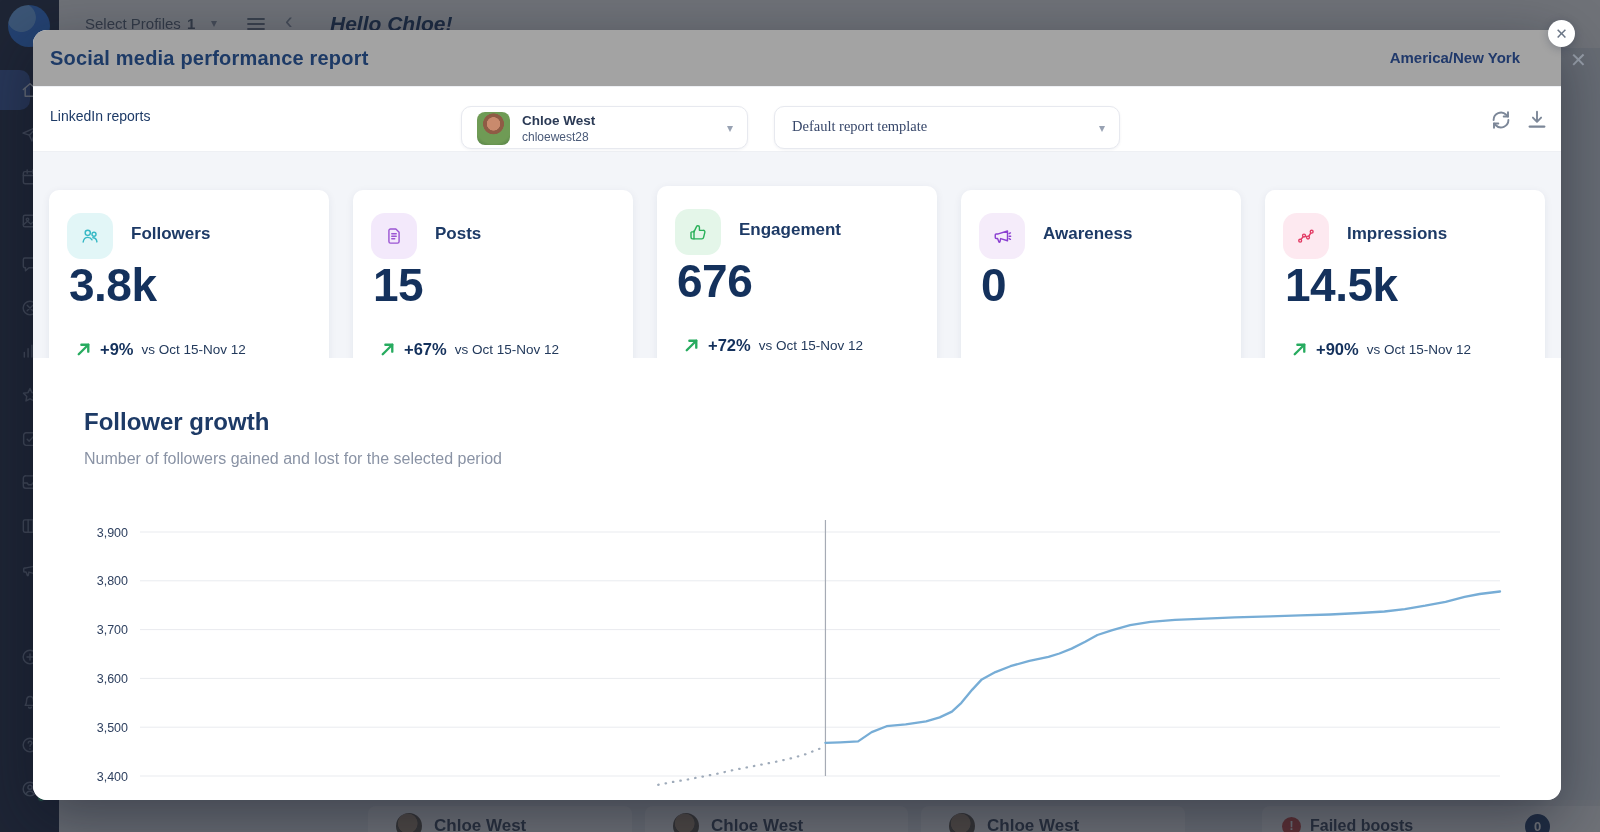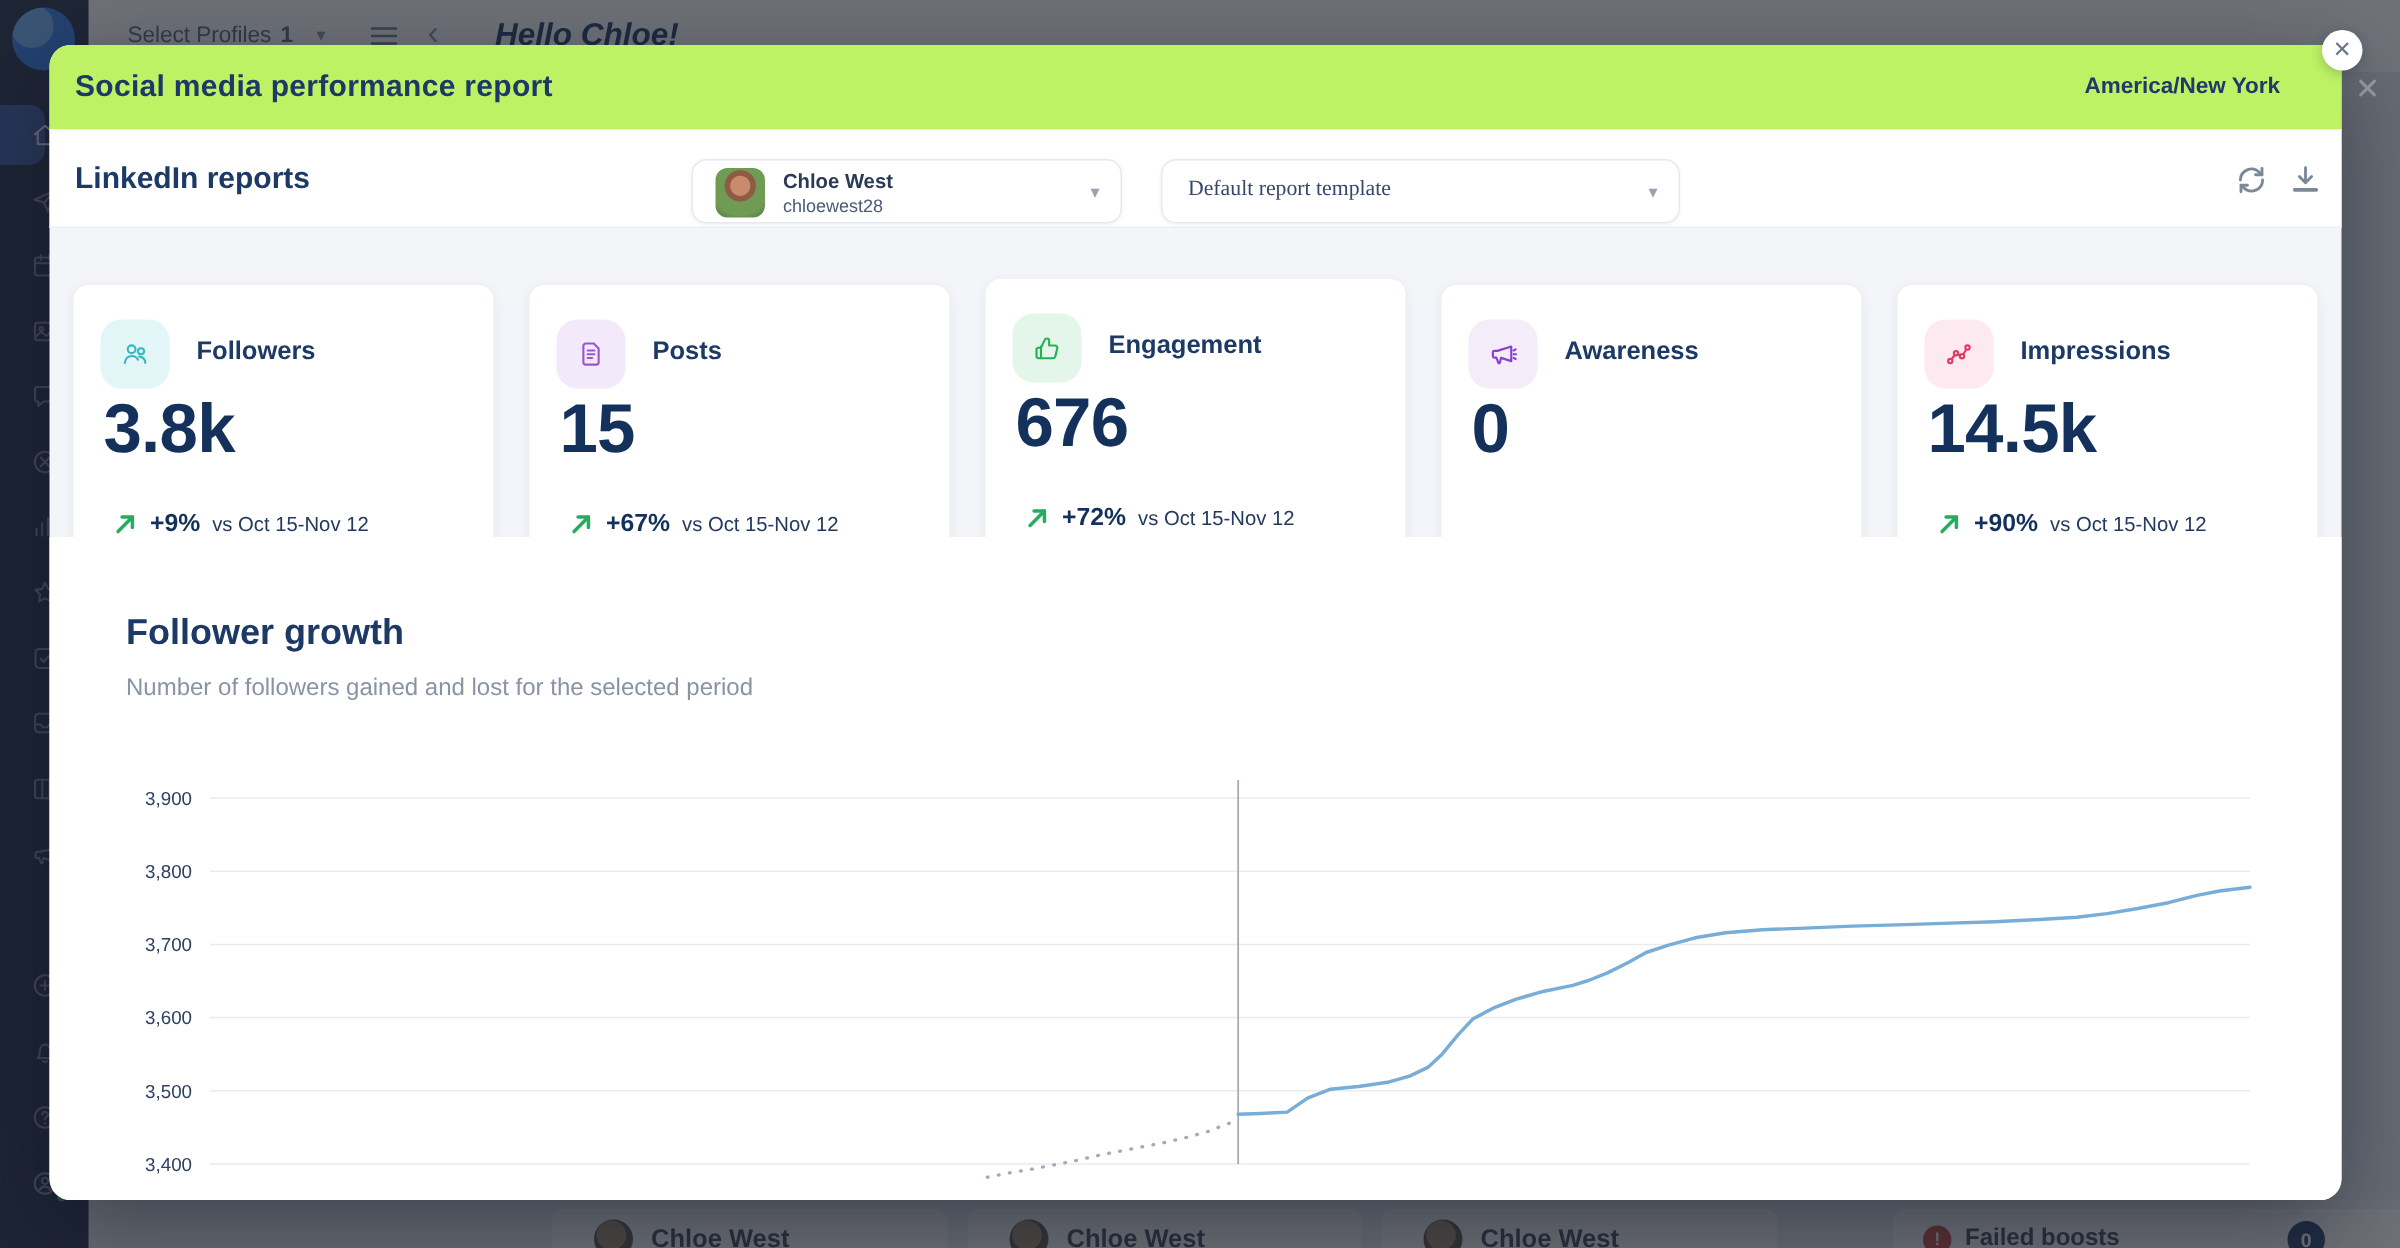--- a/index.html
+++ b/index.html
@@ -43,28 +43,28 @@
   #overlay { position:absolute; inset:0; background:rgba(30,34,44,0.64); z-index:5; }
   #bg-close { position:absolute; left:1570px; top:50px; z-index:6; color:#99a0ab; font-size:20px; line-height:1; }
 
   
   #modal { position:absolute; left:33px; top:30px; width:1528px; height:770px; z-index:10; }
   .m-bg { position:absolute; inset:0; background:#f3f5f9; border-radius:14px;
     box-shadow:0 18px 60px rgba(10,16,30,.45); }
   .m-close { position:absolute; right:-14px; top:-10px; width:27px; height:27px; border-radius:50%;
     background:#ffffff; border:none; color:#6b7686; font-size:15px; line-height:27px; text-align:center;
     box-shadow:0 2px 8px rgba(20,30,60,.25); cursor:pointer; z-index:3; }
-  .m-header { position:absolute; left:0; top:0; right:0; height:56px; background:#bef264; border-radius:14px 14px 0 0; }
+  .m-header { position:absolute; left:0; top:0; right:0; height:56px; background:#a3a3a3; border-radius:14px 14px 0 0; }
   .m-title { position:absolute; left:17px; top:0; line-height:56px; font-size:20px; font-weight:600;
     color:#1d3a66; letter-spacing:.2px; }
   .m-tz { position:absolute; right:41px; top:0; line-height:56px; font-size:15px; font-weight:600; color:#20396b; }
 
   .m-toolbar { position:absolute; left:0; top:56px; right:0; height:66px; background:#ffffff;
     border-top:1px solid #eef0f4; border-bottom:1px solid #eef0f4; }
-  .tb-title { position:absolute; left:17px; top:21px; font-size:20px; font-weight:700; color:#1d3a66; }
+  .tb-title { position:absolute; left:17px; top:21px; font-size:14px; font-weight:400; color:#1d3a66; }
   .pick { position:absolute; top:19px; height:43px; background:#fff; border:1px solid #e7e9ef;
     border-radius:10px; box-shadow:0 1px 3px rgba(25,39,80,.06); cursor:pointer; }
   #profile-pick { left:428px; width:287px; }
   .pp-avatar { position:absolute; left:15px; top:5px; width:33px; height:33px; border-radius:8px;
     background:radial-gradient(circle at 50% 36%, #c98a6d 0 24%, #8f5b45 26% 38%, #6f9b55 40% 72%, #4e7a41 100%); }
   .pp-name { position:absolute; left:60px; top:6px; font-size:13.5px; font-weight:600; color:#2b3a55; }
   .pp-handle { position:absolute; left:60px; top:23px; font-size:12px; color:#4a5a78; }
   .pick .chev { position:absolute; right:14px; top:14px; font-size:12px; color:#98a2b3; }
   #template-pick { left:741px; width:346px;font-family:Liberation Serif, serif; }
   .tp-value { position:absolute; left:17px; top:11px; font-size:14.5px; color:#37476a; }

